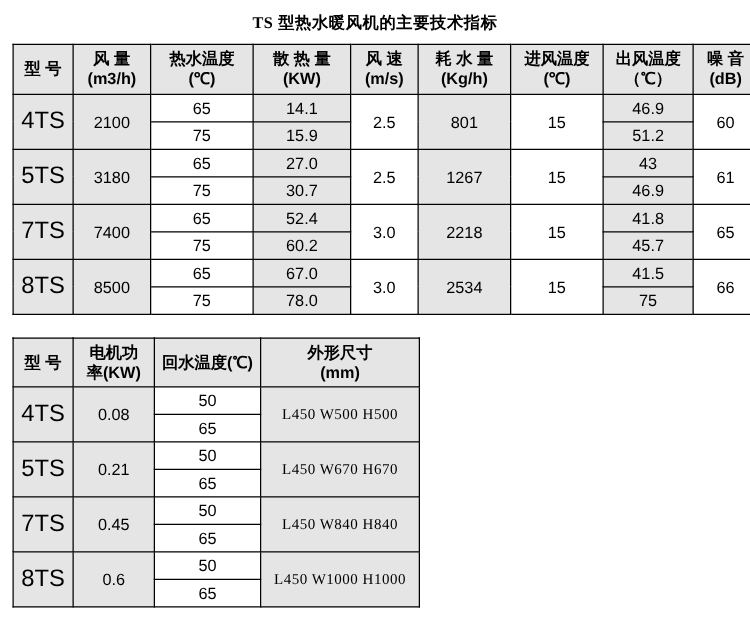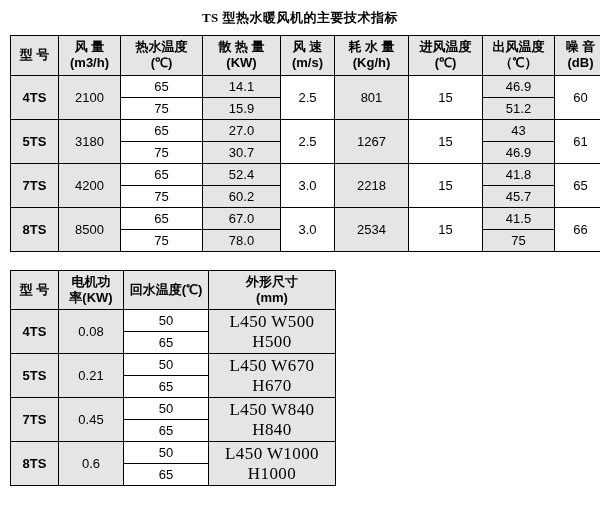--- a/index.html
+++ b/index.html
@@ -56,26 +56,26 @@
   #table1-wrap {
     margin-left: 10px;
     margin-top: 0px;
   }
   #table2-wrap {
     margin-left: 10px;
     margin-top: 18px;
   }
   .t1 { width: 580px; }
   .t2 { width: 325px; }
-  .r-model { font-weight: bold; font-size: 13px; text-align: center; }
+  .r-model { font-weight: normal; font-size: 19px; text-align: center; }
   .val { font-size: 13px; }
   .small-unit { font-size: 13px; }
   .h-row td { height: 21px; }
   .data-row td { height: 21px; }
-  .dim { font-family: "Liberation Serif", serif; font-size: 17px; letter-spacing: 0.4px; }
+  .dim { font-family: "Liberation Serif", serif; font-size: 12px; letter-spacing: 0.4px; }
 </style>
 </head>
 <body>
 
 <div class="page">
 
   <div class="title">TS 型热水暖风机的主要技术指标</div>
 
   <div id="table1-wrap">
     <table class="t1">
@@ -159,21 +159,21 @@
           <td class="cell-white val" rowspan="2">61</td>
         </tr>
         <tr class="data-row">
           <td class="cell-white val">75</td>
           <td class="cell-blue val">30.7</td>
           <td class="cell-blue val">46.9</td>
         </tr>
 
         <tr class="data-row">
           <td class="cell-blue r-model" rowspan="2">7TS</td>
-          <td class="cell-blue val" rowspan="2">4200</td>
+          <td class="cell-blue val" rowspan="2">7400</td>
           <td class="cell-white val">65</td>
           <td class="cell-blue val">52.4</td>
           <td class="cell-white val" rowspan="2">3.0</td>
           <td class="cell-blue val" rowspan="2">2218</td>
           <td class="cell-white val" rowspan="2">15</td>
           <td class="cell-blue val">41.8</td>
           <td class="cell-white val" rowspan="2">65</td>
         </tr>
         <tr class="data-row">
           <td class="cell-white val">75</td>

